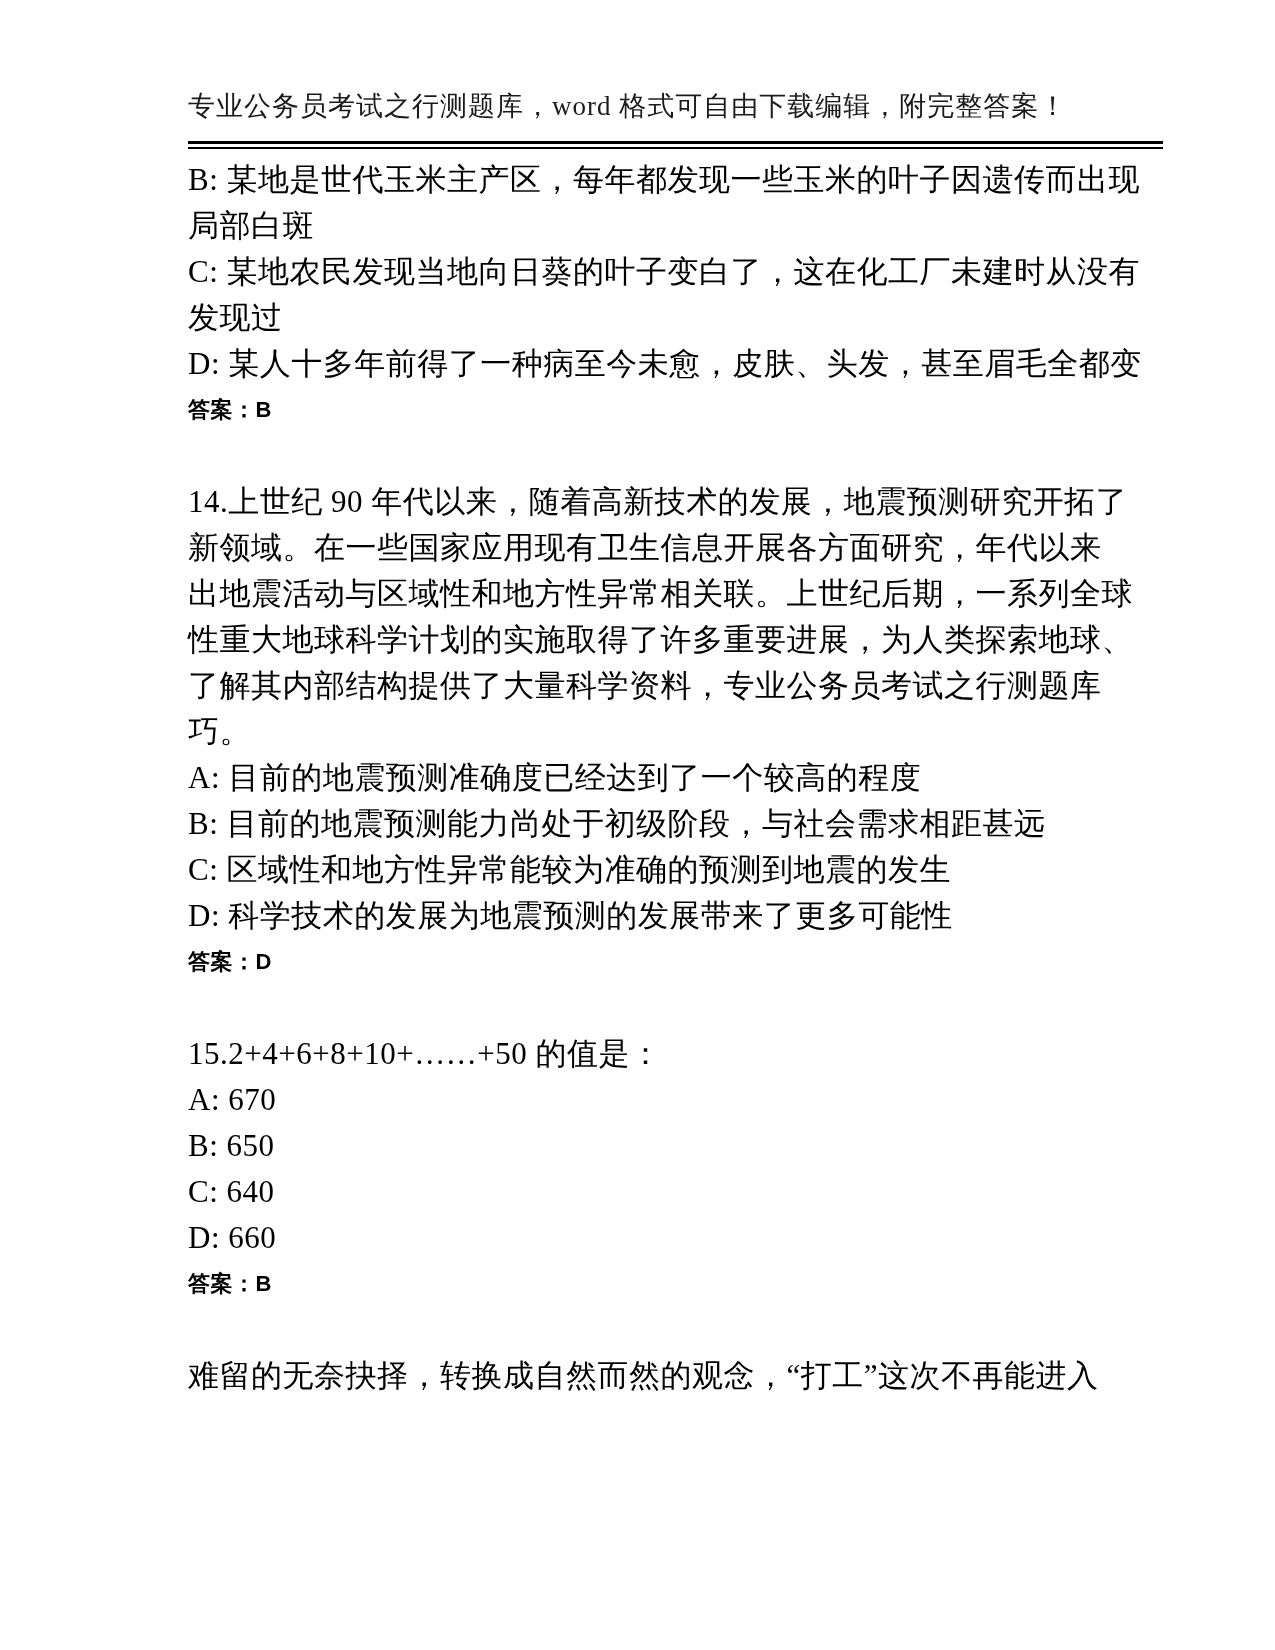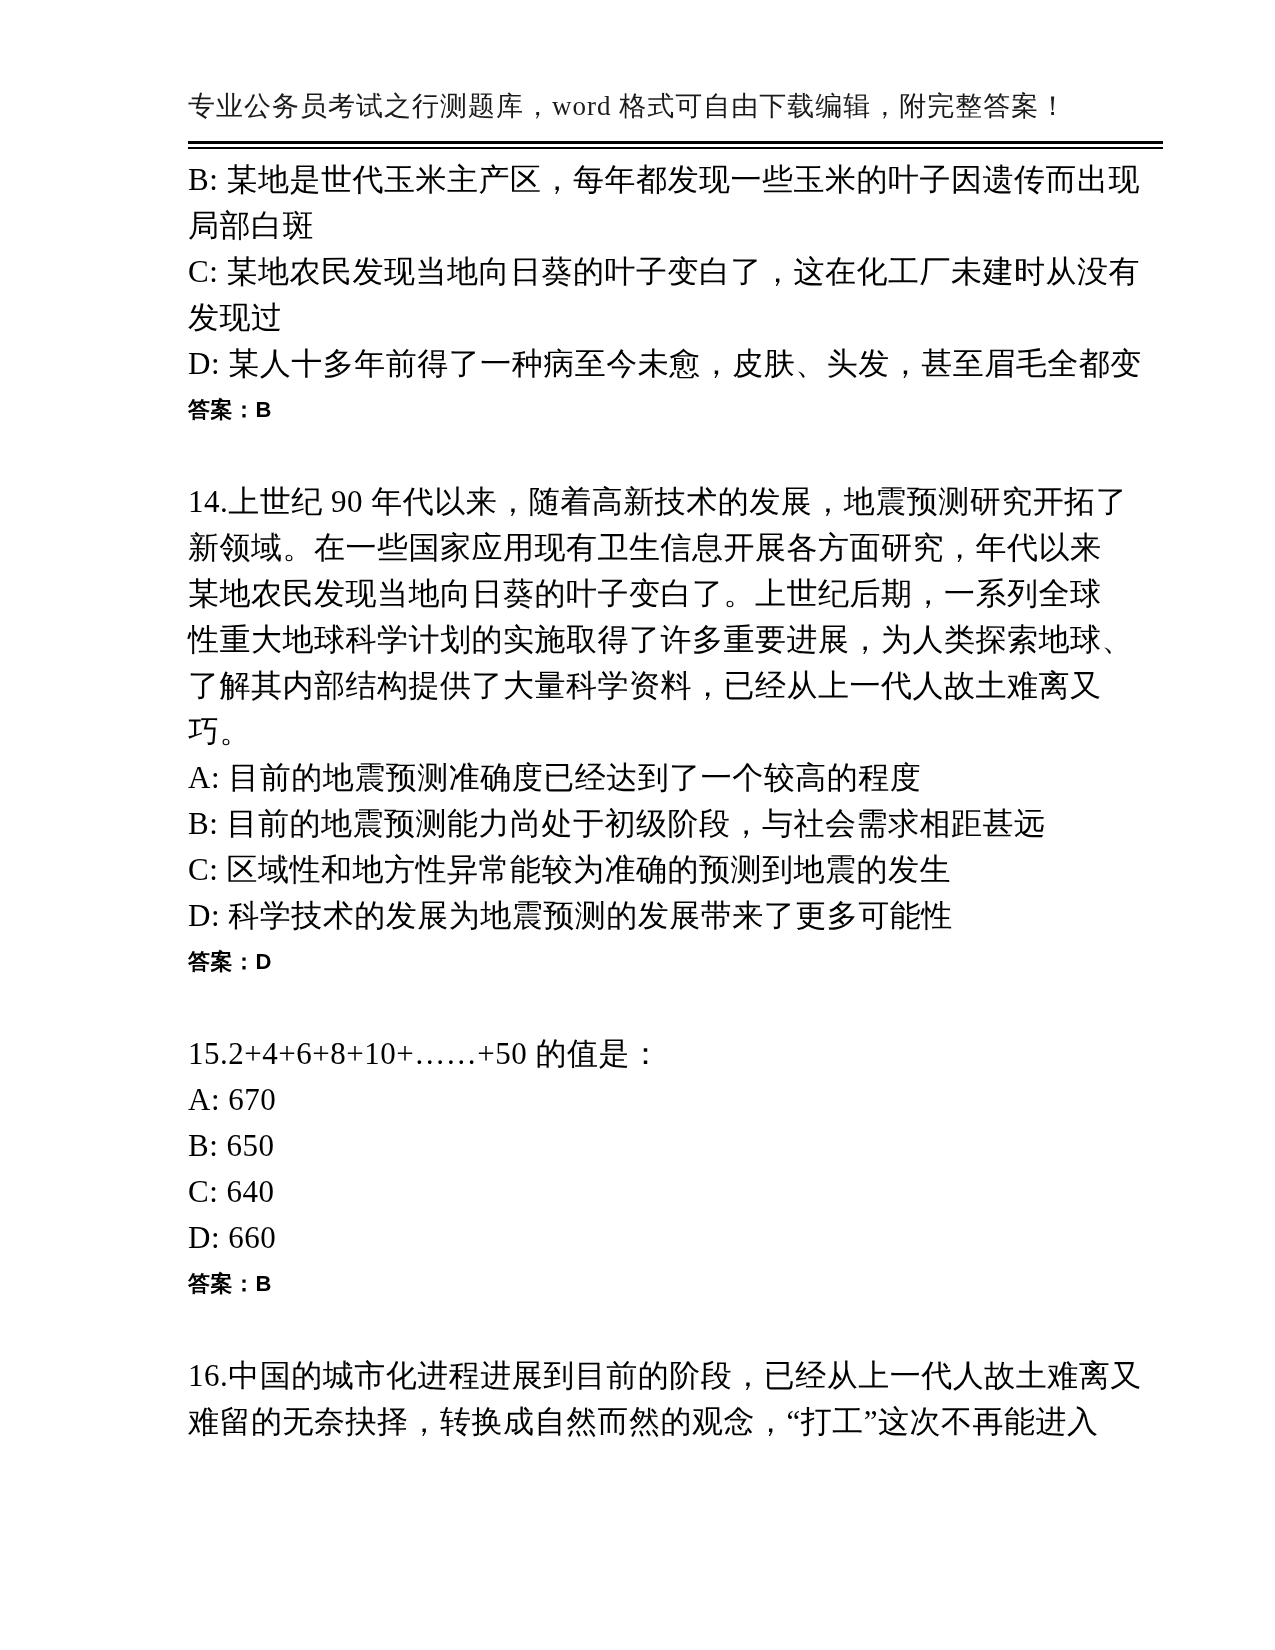--- a/index.html
+++ b/index.html
@@ -80,39 +80,38 @@
       <div class="line">局部白斑</div>
       <div class="line">C: 某地农民发现当地向日葵的叶子变白了，这在化工厂未建时从没有</div>
       <div class="line">发现过</div>
       <div class="line">D: 某人十多年前得了一种病至今未愈，皮肤、头发，甚至眉毛全都变</div>
       <div class="line answer">答案：B</div>
     </div>
 
     <div class="qblock">
       <div class="line">14.上世纪 90 年代以来，随着高新技术的发展，地震预测研究开拓了</div>
       <div class="line">新领域。在一些国家应用现有卫生信息开展各方面研究，年代以来</div>
-      <div class="line">某地农民发现当地向日葵的叶子变白了。上世纪后期，一系列全球</div>
+      <div class="line">出地震活动与区域性和地方性异常相关联。上世纪后期，一系列全球</div>
       <div class="line">性重大地球科学计划的实施取得了许多重要进展，为人类探索地球、</div>
-      <div class="line">了解其内部结构提供了大量科学资料，已经从上一代人故土难离又</div>
+      <div class="line">了解其内部结构提供了大量科学资料，专业公务员考试之行测题库</div>
       <div class="line">巧。</div>
       <div class="line">A: 目前的地震预测准确度已经达到了一个较高的程度</div>
       <div class="line">B: 目前的地震预测能力尚处于初级阶段，与社会需求相距甚远</div>
       <div class="line">C: 区域性和地方性异常能较为准确的预测到地震的发生</div>
       <div class="line">D: 科学技术的发展为地震预测的发展带来了更多可能性</div>
       <div class="line answer">答案：D</div>
     </div>
 
     <div class="qblock">
       <div class="line">15.2+4+6+8+10+……+50 的值是：</div>
       <div class="line">A: 670</div>
       <div class="line">B: 650</div>
       <div class="line">C: 640</div>
       <div class="line">D: 660</div>
       <div class="line answer">答案：B</div>
     </div>
 
     <div class="qblock">
-      <div class="line">16.中国的城市化进程进展到目前的阶段，已经从上一代人故土难离又</div>
       <div class="line">难留的无奈抉择，转换成自然而然的观念，“打工”这次不再能进入</div>
     </div>
 
   </div>
 </div>
 
 </body></html>

